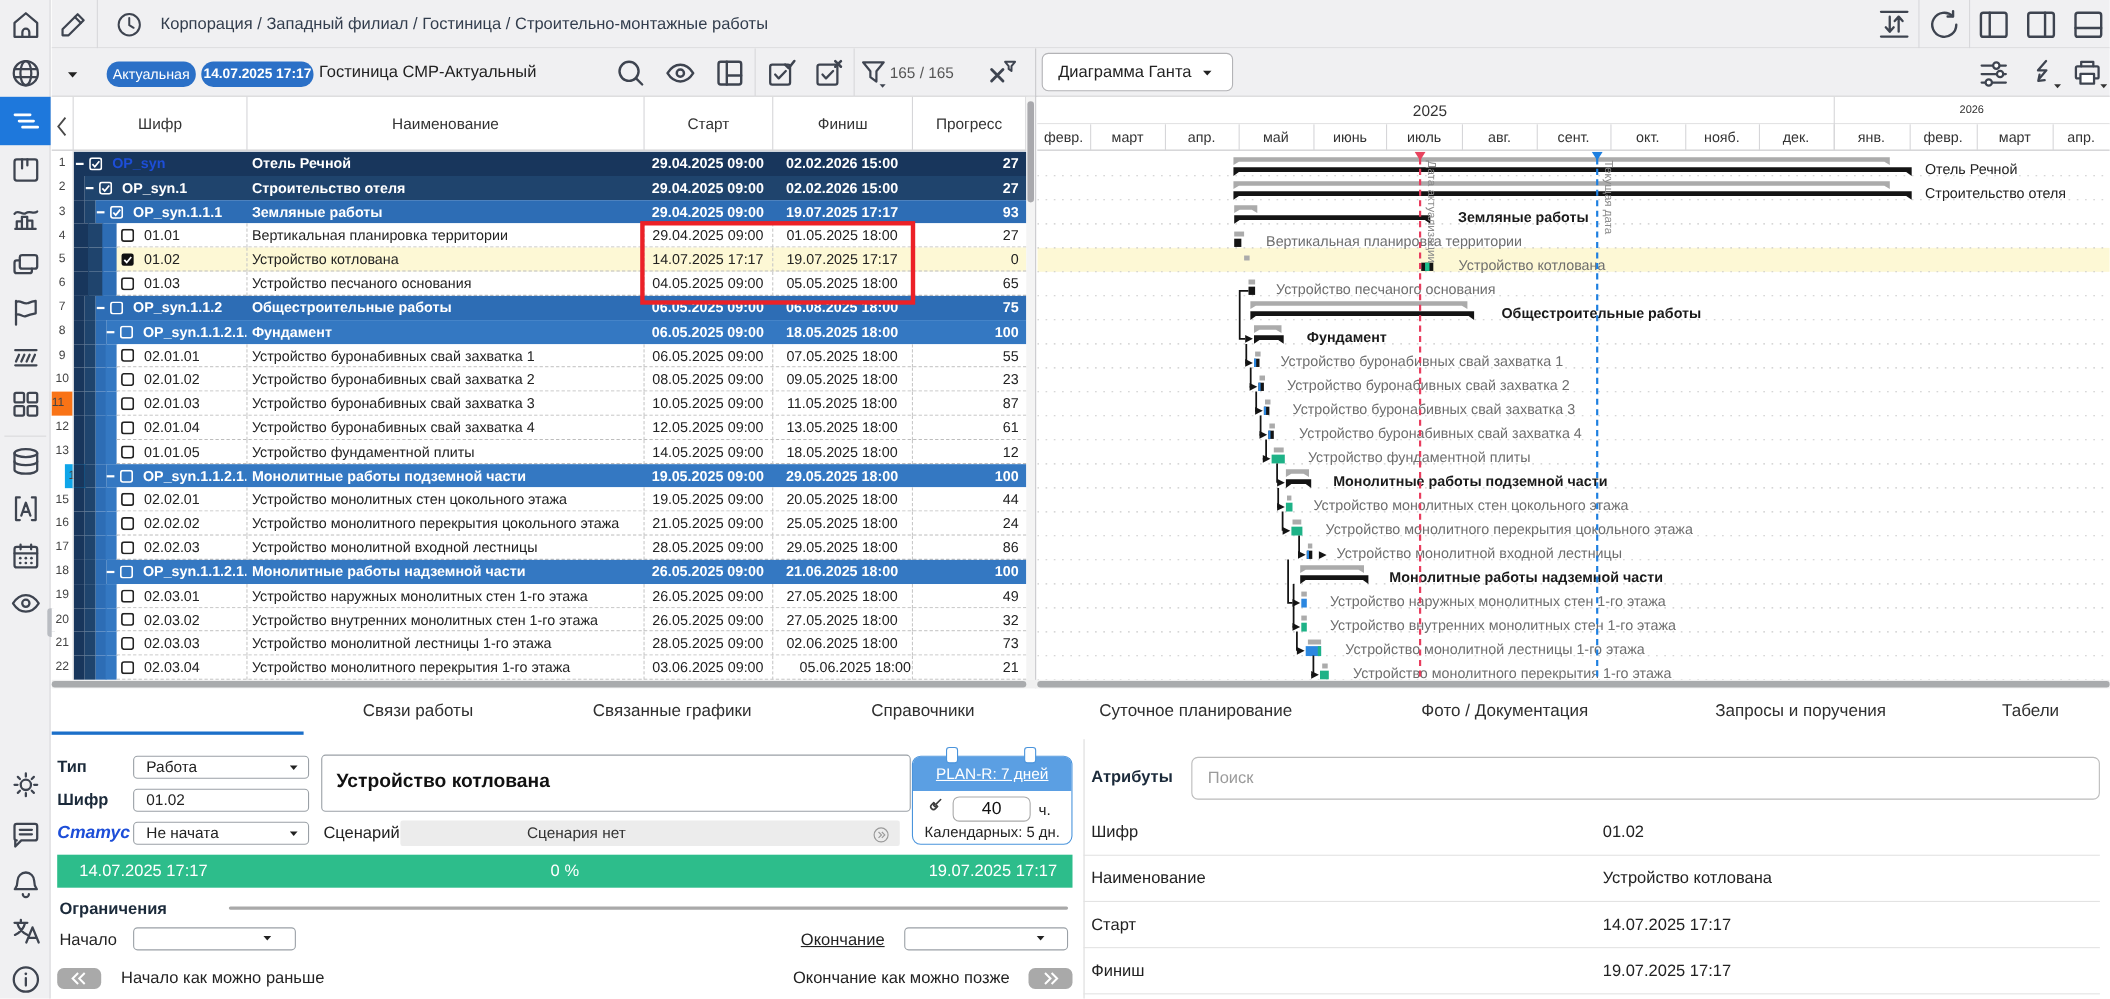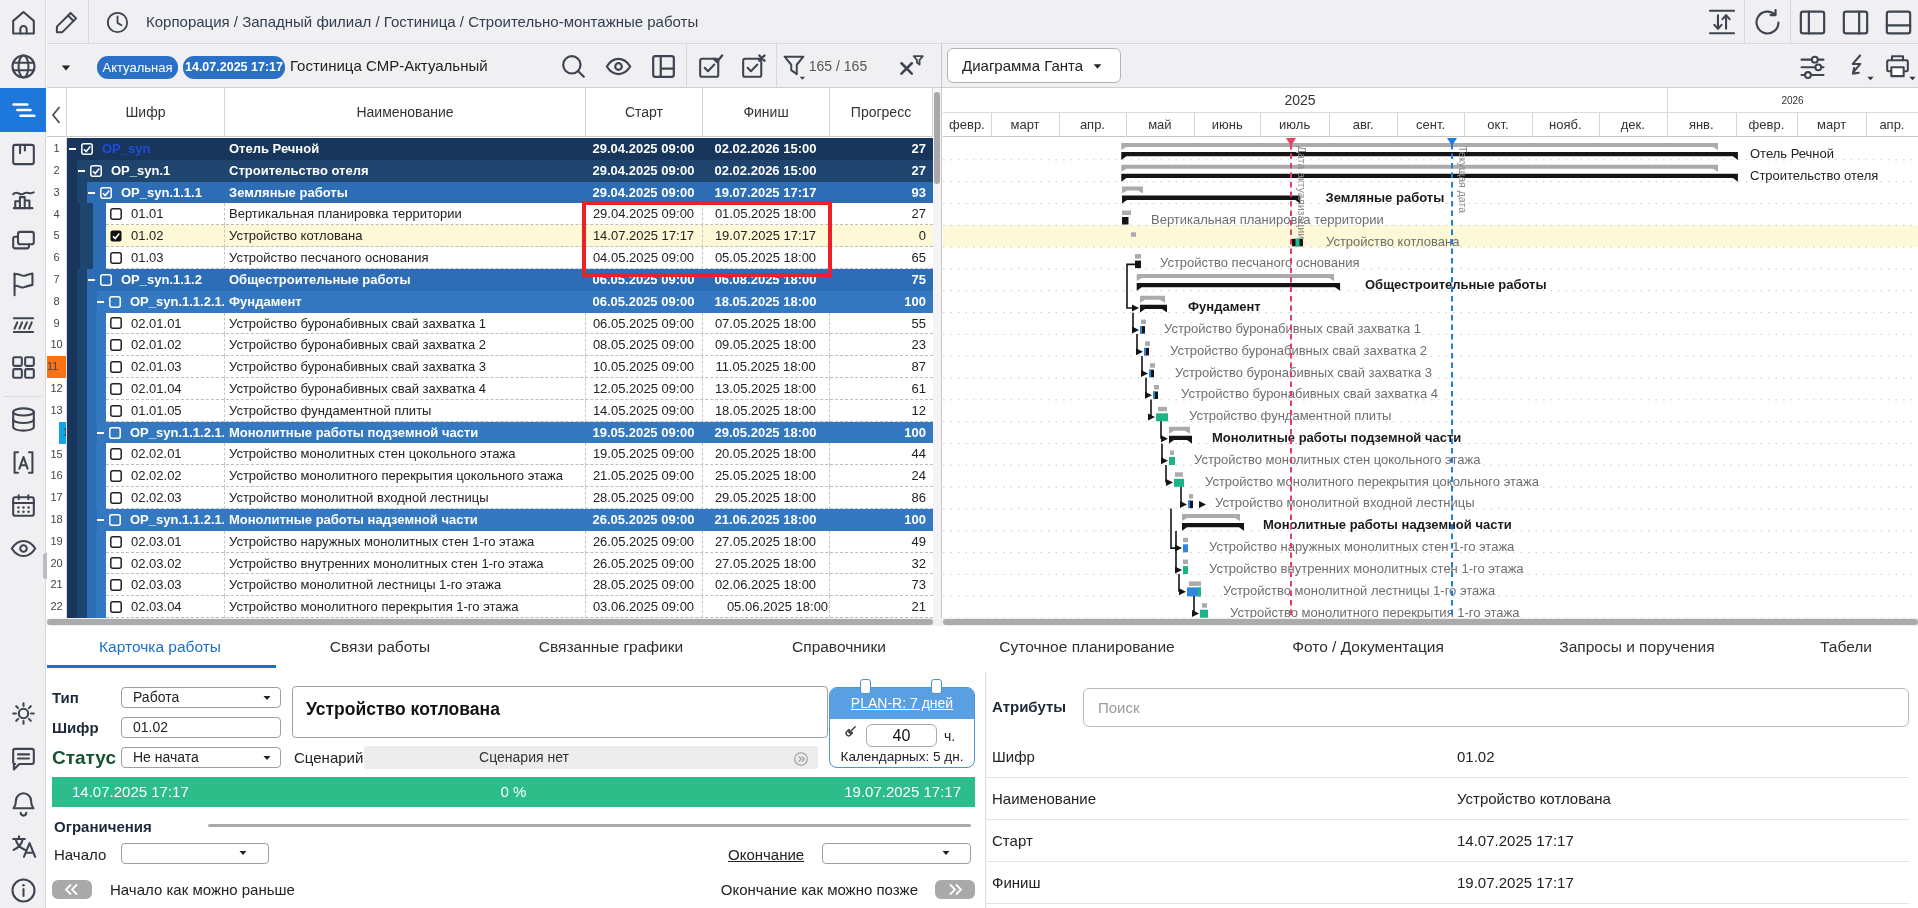--- a/index.html
+++ b/index.html
@@ -733,40 +733,39 @@
       <path d="M343,0 h10 l-5,8 Z" fill="#e8445f"></path>
       <text x="355" y="8" font-size="10.5" fill="#8a8a8a" transform="rotate(90 355 8)">Дата актуализации</text>
       <line x1="509" y1="6" x2="509" y2="480" stroke="#1d7fe0" stroke-width="2" stroke-dasharray="5.5,4"></line>
       <path d="M504,0 h10 l-5,8 Z" fill="#1d7fe0"></path>
       <text x="516" y="8" font-size="10.5" fill="#8a8a8a" transform="rotate(90 516 8)">Текущая дата</text>
     </svg>
     <div style="position:absolute;left:47px;top:618px;width:1871px;height:8px;background:#f0f0f0;"></div>
     <div style="position:absolute;left:47px;top:619px;width:886px;height:6px;background:#a9abad;border-radius:3px;"></div>
     <div style="position:absolute;left:943px;top:619px;width:975px;height:6px;background:#a9abad;border-radius:3px;"></div>
     <div style="position:absolute;left:47px;top:626px;width:1871px;height:282px;background:#fff;"></div>
-    <div style="position:absolute;left:10px;top:626px;width:300px;height:42px;line-height:42px;font-size:15.5px;color:#1b6fc9;text-align:center;">Карточка работы</div>
     <div style="position:absolute;left:230px;top:626px;width:300px;height:42px;line-height:42px;font-size:15.5px;color:#2f2f2f;text-align:center;">Связи работы</div>
     <div style="position:absolute;left:461px;top:626px;width:300px;height:42px;line-height:42px;font-size:15.5px;color:#2f2f2f;text-align:center;">Связанные графики</div>
     <div style="position:absolute;left:689px;top:626px;width:300px;height:42px;line-height:42px;font-size:15.5px;color:#2f2f2f;text-align:center;">Справочники</div>
     <div style="position:absolute;left:937px;top:626px;width:300px;height:42px;line-height:42px;font-size:15.5px;color:#2f2f2f;text-align:center;">Суточное планирование</div>
     <div style="position:absolute;left:1218px;top:626px;width:300px;height:42px;line-height:42px;font-size:15.5px;color:#2f2f2f;text-align:center;">Фото / Документация</div>
     <div style="position:absolute;left:1487px;top:626px;width:300px;height:42px;line-height:42px;font-size:15.5px;color:#2f2f2f;text-align:center;">Запросы и поручения</div>
     <div style="position:absolute;left:1696px;top:626px;width:300px;height:42px;line-height:42px;font-size:15.5px;color:#2f2f2f;text-align:center;">Табели</div>
     <div style="position:absolute;left:47px;top:665px;width:229px;height:3px;background:#1b6fc9;"></div>
     <div style="position:absolute;left:985px;top:672px;width:1px;height:236px;background:#dcdcdc;"></div>
     <div style="position:absolute;left:52px;top:689px;width:60px;height:18px;font-size:15px;font-weight:bold;color:#1b2a3a;line-height:18px;">Тип</div>
     <div style="position:absolute;left:121px;top:687px;width:160px;height:21px;border:1px solid #9aa0a6;border-radius:4px;background:#fff;"></div>
     <div style="position:absolute;left:133px;top:687px;width:120px;height:21px;line-height:21px;font-size:14px;color:#222;">Работа</div>
     <svg style="position:absolute;left:262px;top:693px" width="10" height="10" viewBox="0 0 10 10">
       <path d="M1.5 3 L5 7 L8.5 3 Z" fill="#222"></path>
     </svg>
     <div style="position:absolute;left:52px;top:719px;width:60px;height:18px;font-size:15px;font-weight:bold;color:#1b2a3a;line-height:18px;">Шифр</div>
     <div style="position:absolute;left:121px;top:717px;width:160px;height:21px;border:1px solid #9aa0a6;border-radius:4px;background:#fff;"></div>
     <div style="position:absolute;left:133px;top:717px;width:120px;height:21px;line-height:21px;font-size:14px;color:#222;">01.02</div>
-    <div style="position:absolute;left:52px;top:749px;width:64px;height:18px;font-size:19px;font-weight:bold;color:#14532d;line-height:18px;">Статус</div>
+    <div style="position:absolute;left:52px;top:749px;width:64px;height:18px;font-size:16px;font-weight:bold;color:#1d4ed8;line-height:18px;font-style:italic;">Статус</div>
     <div style="position:absolute;left:121px;top:747px;width:160px;height:21px;border:1px solid #9aa0a6;border-radius:4px;background:#fff;"></div>
     <div style="position:absolute;left:133px;top:747px;width:120px;height:21px;line-height:21px;font-size:14px;color:#222;">Не начата</div>
     <svg style="position:absolute;left:262px;top:753px" width="10" height="10" viewBox="0 0 10 10">
       <path d="M1.5 3 L5 7 L8.5 3 Z" fill="#222"></path>
     </svg>
     <div style="position:absolute;left:292px;top:686px;width:536px;height:52px;border:1px solid #9aa0a6;border-radius:4px;background:#fff;"></div>
     <div style="position:absolute;left:306px;top:697px;width:400px;height:24px;font-size:17.5px;font-weight:bold;color:#111;line-height:24px;">Устройство котлована</div>
     <div style="position:absolute;left:294px;top:749px;width:70px;height:18px;font-size:15px;color:#222;line-height:18px;">Сценарий</div>
     <div style="position:absolute;left:364px;top:746px;width:454px;height:23px;background:#ececec;border-radius:2px;"></div>
     <div style="position:absolute;left:364px;top:746px;width:320px;height:23px;line-height:23px;font-size:14px;color:#333;text-align:center;">Сценария нет</div>

